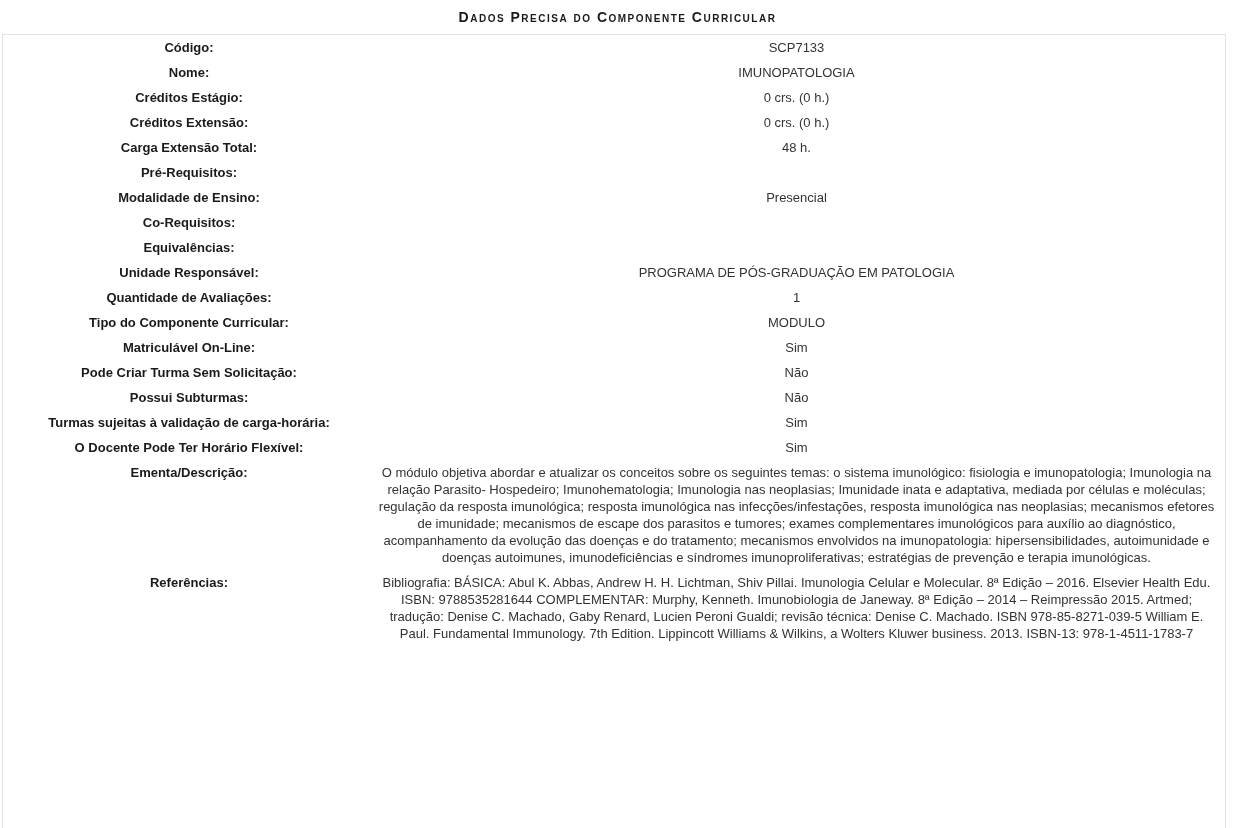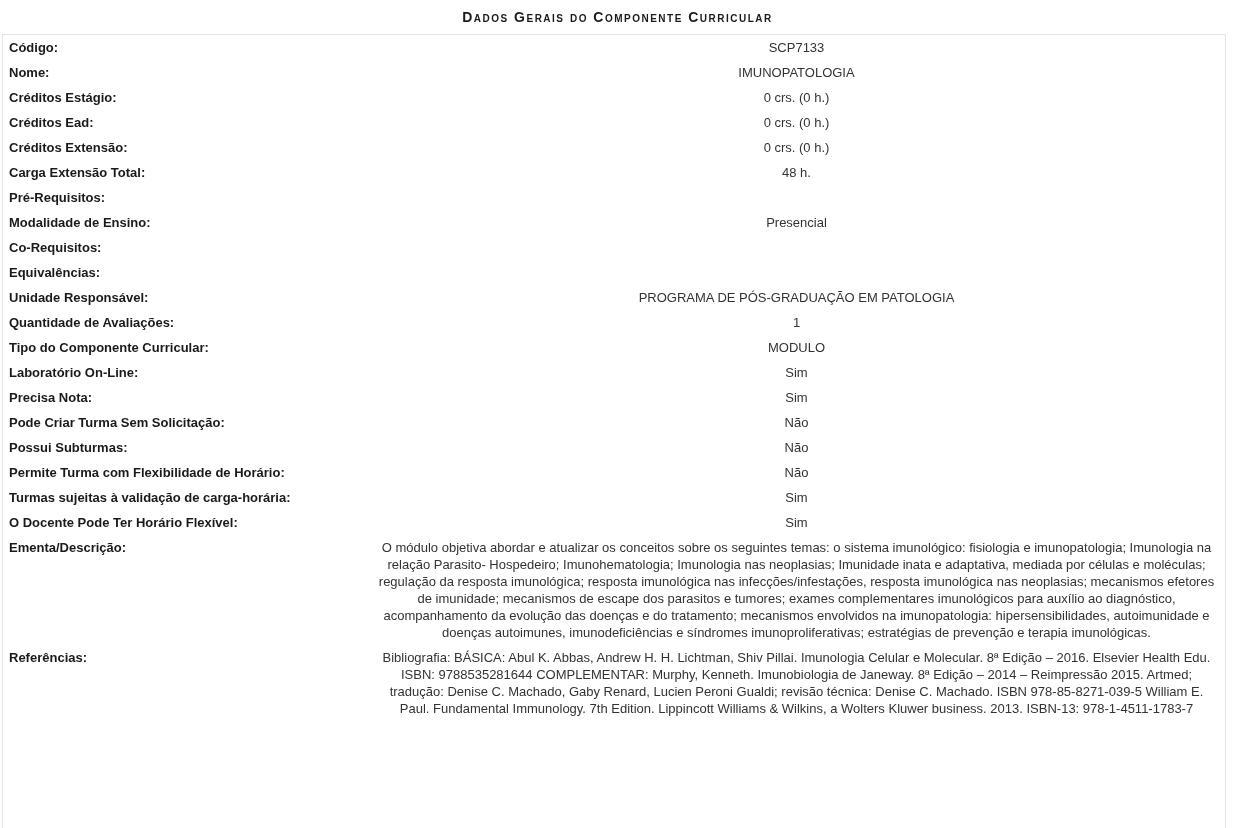--- a/index.html
+++ b/index.html
@@ -41,41 +41,41 @@
     border: 1px solid var(--border);
     background: var(--background);
   }
   table.course-table {
     width: 100%;
     border-collapse: collapse;
     table-layout: fixed;
   }
   table.course-table th.lbl {
     width: 360px;
-    text-align: left;
+    text-align: center;
     vertical-align: top;
     font-weight: bold;
     color: var(--title-text);
     padding: 4px 3px 4px 6px;
     line-height: 17px;
     white-space: normal;
   }
   table.course-table td.val {
     text-align: center;
     vertical-align: top;
     padding: 4px 8px 4px 4px;
     line-height: 17px;
     color: var(--text);
     word-wrap: break-word;
   }
 </style>
 </head>
 <body>
 
-<div class="page-title">Dados Gerais do Componente Curricular</div>
+<div class="page-title">Dados Precisa do Componente Curricular</div>
 
 <div class="table-frame">
   <table class="course-table">
     <tbody>
   <tr>
     <th class="lbl">Código:</th>
     <td class="val">SCP7133</td>
   </tr>
 
   <tr>
@@ -83,24 +83,20 @@
     <td class="val">IMUNOPATOLOGIA</td>
   </tr>
 
 
 
   <tr>
     <th class="lbl">Créditos Estágio:</th>
     <td class="val">0 crs. (0 h.)</td>
   </tr>
 
-  <tr>
-    <th class="lbl">Créditos Ead:</th>
-    <td class="val">0 crs. (0 h.)</td>
-  </tr>
 
   <tr>
     <th class="lbl">Créditos Extensão:</th>
     <td class="val">0 crs. (0 h.)</td>
   </tr>
 
   <tr>
     <th class="lbl">Carga Extensão Total:</th>
     <td class="val">48 h.</td>
   </tr>
@@ -134,43 +130,35 @@
     <th class="lbl">Quantidade de Avaliações:</th>
     <td class="val">1</td>
   </tr>
 
   <tr>
     <th class="lbl">Tipo do Componente Curricular:</th>
     <td class="val">MODULO</td>
   </tr>
 
   <tr>
-    <th class="lbl">Laboratório On-Line:</th>
+    <th class="lbl">Matriculável On-Line:</th>
     <td class="val">Sim</td>
   </tr>
 
-  <tr>
-    <th class="lbl">Precisa Nota:</th>
-    <td class="val">Sim</td>
-  </tr>
 
   <tr>
     <th class="lbl">Pode Criar Turma Sem Solicitação:</th>
     <td class="val">Não</td>
   </tr>
 
   <tr>
     <th class="lbl">Possui Subturmas:</th>
     <td class="val">Não</td>
   </tr>
 
-  <tr>
-    <th class="lbl">Permite Turma com Flexibilidade de Horário:</th>
-    <td class="val">Não</td>
-  </tr>
 
   <tr>
     <th class="lbl">Turmas sujeitas à validação de carga-horária:</th>
     <td class="val">Sim</td>
   </tr>
 
   <tr>
     <th class="lbl">O Docente Pode Ter Horário Flexível:</th>
     <td class="val">Sim</td>
   </tr>

